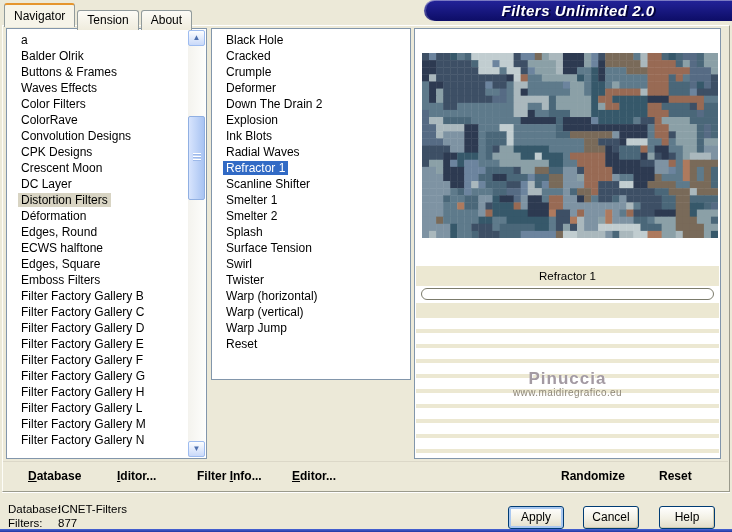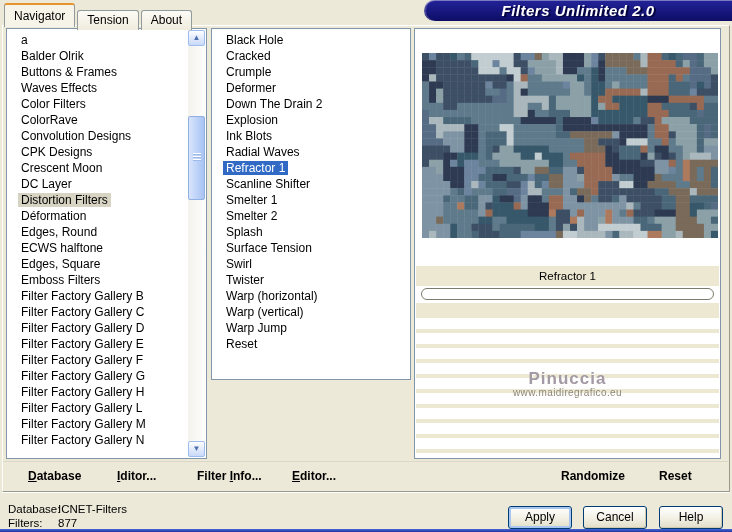--- a/index.html
+++ b/index.html
@@ -60,21 +60,21 @@
   .wm2{position:absolute;left:0;right:0;top:358px;text-align:center;font-size:10px;
        color:#8f887a;letter-spacing:.4px;}
   
   .toolbar{position:absolute;left:3px;top:461px;width:725px;height:29px;background:#ece9d8;
        border-top:1px solid #dcd8c8;}
   .tbtn{position:absolute;top:0;height:29px;line-height:29px;font-size:12px;font-weight:bold;
        color:#000;cursor:default;white-space:nowrap;}
   .tbtn .u{text-decoration:underline;}
   
   .stext{position:absolute;font-size:11.5px;color:#000;white-space:nowrap;}
-  .xpbtn{position:absolute;width:64px;height:23px;box-sizing:border-box;border:1px solid #003c74;
+  .xpbtn{position:absolute;width:56px;height:23px;box-sizing:border-box;border:1px solid #003c74;
        border-radius:3px;background:linear-gradient(#fff,#f2f0e4 55%,#e2ddc9);
        font-family:"Liberation Sans",sans-serif;font-size:12px;color:#000;text-align:center;
        line-height:20px;cursor:default;box-shadow:inset -1px -1px 0 #cfc9ae;}
   .xpbtn.default{box-shadow:inset 0 0 0 2px #a8c7f0;}
   .bottomedge{position:absolute;left:0;bottom:0;width:732px;height:3px;
        background:linear-gradient(#4a66d6,#1e36a0);}
 </style>
 </head>
 <body>
 

